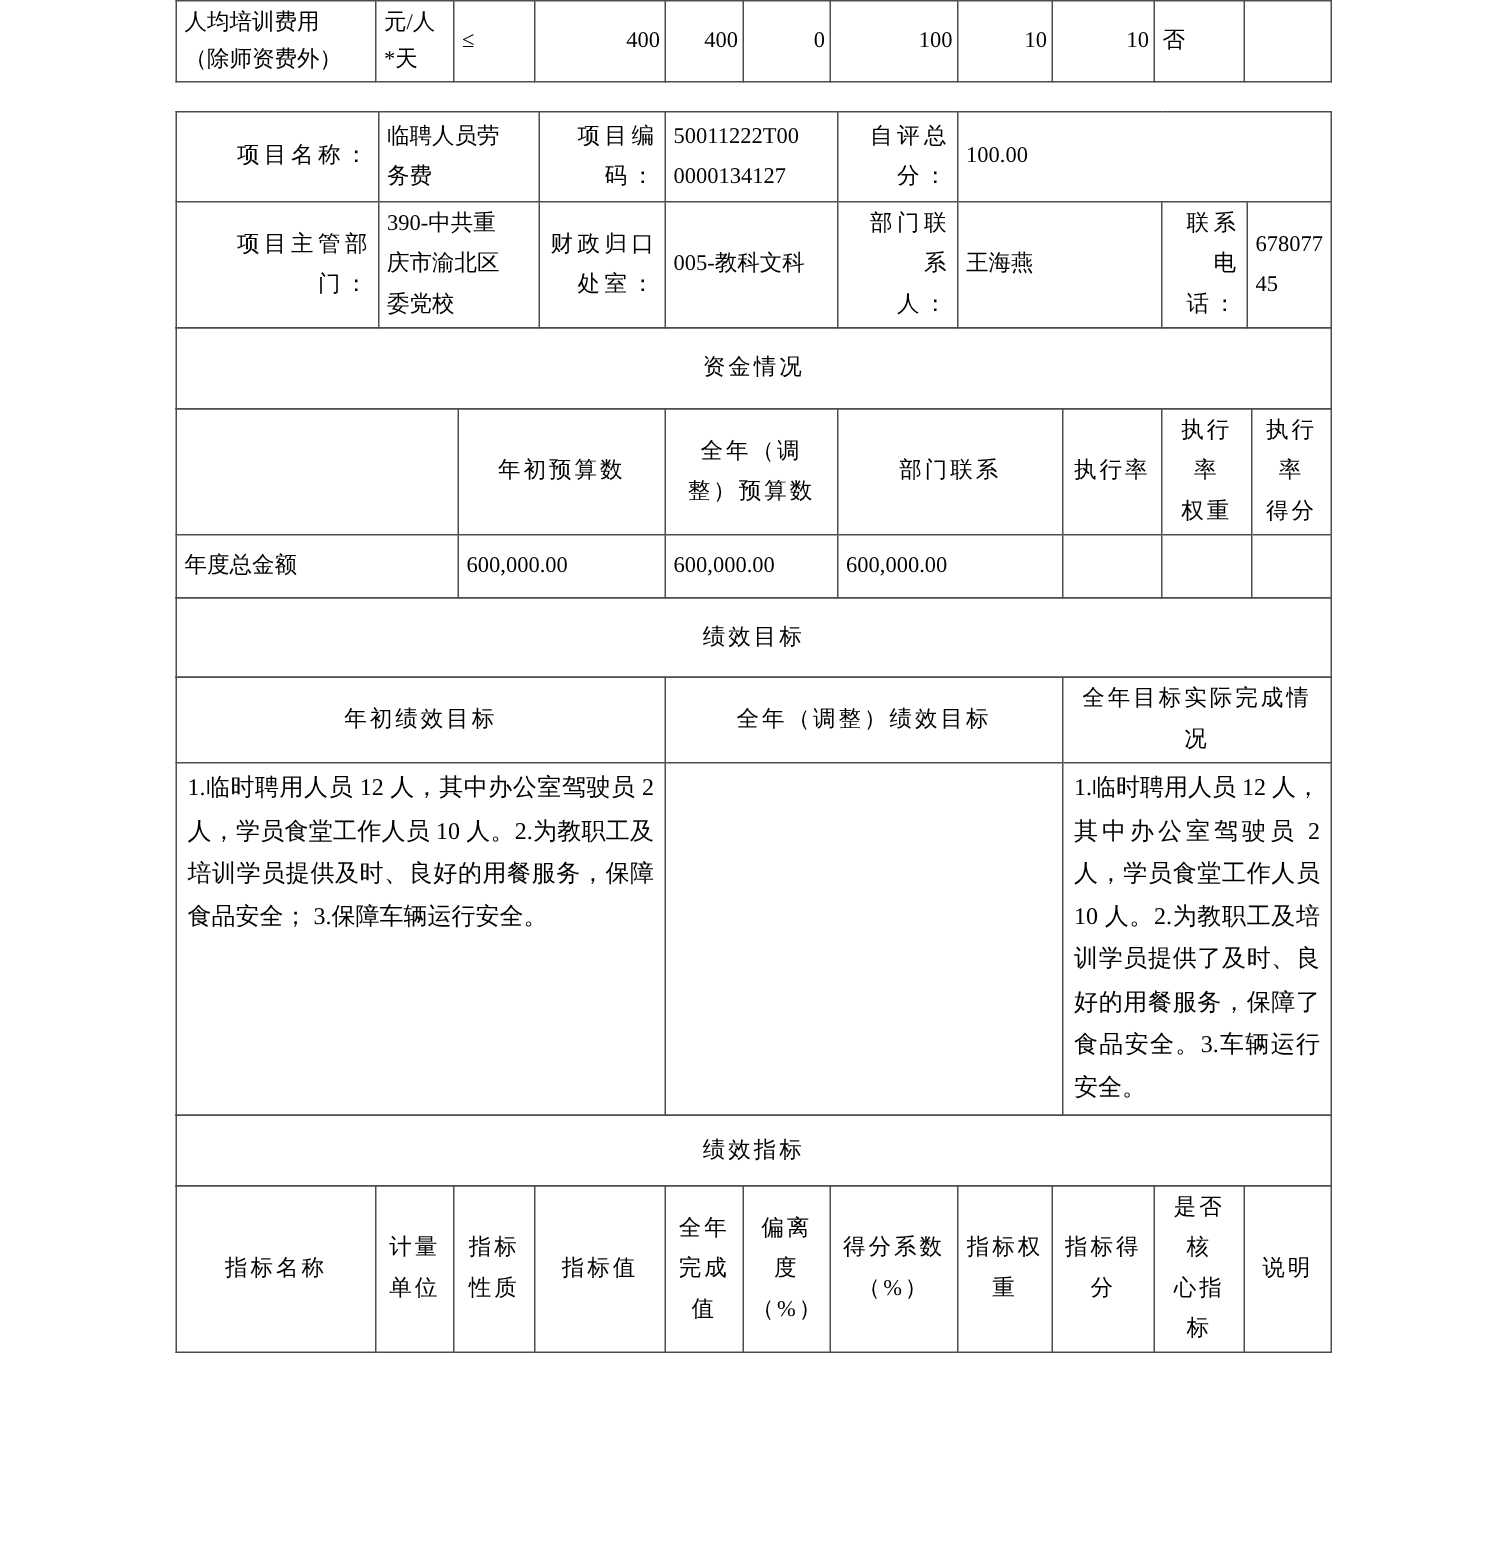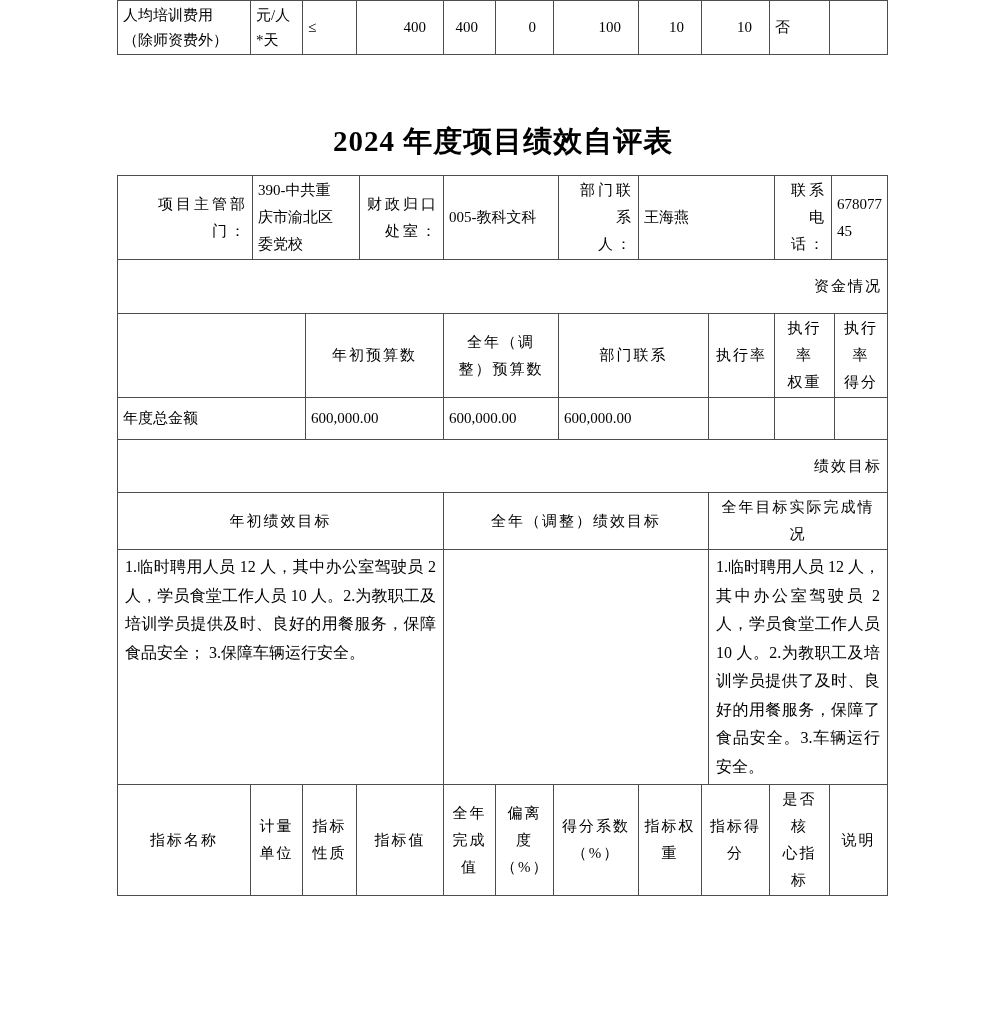--- a/index.html
+++ b/index.html
@@ -13,22 +13,22 @@
   .stack table + table, .stack .sec { margin-top:-1px; }
   td {
     border:1px solid #4d4d4d;
     font-size:15px; line-height:27px;
     padding:1px 5px; vertical-align:middle;
     white-space:pre-wrap; overflow:hidden;
   }
   .lbl  { text-align:right; letter-spacing:3px; padding-right:4px; }
   .val  { text-align:left; word-break:break-all; }
   .hdr  { text-align:center; letter-spacing:2px; }
-  .sech { text-align:right; letter-spacing:2px; }
-  .num  { text-align:right; padding-right:17px; }
+  .sech { text-align:center; letter-spacing:2px; }
+  .num  { text-align:right; padding-right:3px; }
   .txt  { text-align:left; }
   .carry td { line-height:25px; }
   .goalcell {
     vertical-align:top; text-align:justify;
     font-size:16px; line-height:28.5px; padding:3px 7px;
   }
   .title {
     margin:71px 0 0 0; width:772px;
     text-align:center; font-weight:bold;
     font-size:29px; line-height:30px; letter-spacing:1px;
@@ -66,37 +66,48 @@
       <td class="num">0</td>
       <td class="num">100</td>
       <td class="num">10</td>
       <td class="num">10</td>
       <td class="txt">否</td>
       <td class="txt"></td>
     </tr>
   </tbody>
     </table>
 
-  <h1 class="title">2024 年度项目绩效自评表</h1>
   <div class="gap19"></div>
 
   <div class="stack">
 
     <table>
       <colgroup>
         <col style="width:135px">
           <col style="width:107px">
           <col style="width:84px">
           <col style="width:115px">
         <col style="width:80px">
           <col style="width:136px">
           <col style="width:57px">
           <col style="width:56px">
       </colgroup>
       <tbody>
+          <tr style="height:60px">
+        <td class="lbl">项目名称：</td>
+        <td class="val">临聘人员劳
+务费</td>
+        <td class="lbl">项目编
+码：</td>
+        <td class="val">50011222T00
+0000134127</td>
+        <td class="lbl">自评总
+分：</td>
+        <td class="val" colspan="3">100.00</td>
+      </tr>
       <tr style="height:81px">
         <td class="lbl">项目主管部
 门：</td>
         <td class="val">390-中共重
 庆市渝北区
 委党校</td>
         <td class="lbl">财政归口
 处室：</td>
         <td class="val">005-教科文科</td>
         <td class="lbl">部门联系
@@ -176,20 +187,27 @@
 况</td>
       </tr>
       <tr style="height:226px">
         <td class="goalcell">1.临时聘用人员 12 人，其中办公室驾驶员 2 人，学员食堂工作人员 10 人。2.为教职工及培训学员提供及时、良好的用餐服务，保障食品安全； 3.保障车辆运行安全。</td>
         <td class="goalcell"></td>
         <td class="goalcell">1.临时聘用人员 12 人，其中办公室驾驶员 2 人，学员食堂工作人员 10 人。2.为教职工及培训学员提供了及时、良好的用餐服务，保障了食品安全。3.车辆运行安全。</td>
       </tr>
     </tbody>
       </table>
 
+    <table class="sec">
+      <tbody>
+          <tr style="height:47px">
+        <td class="sech">绩效指标</td>
+      </tr>
+    </tbody>
+      </table>
 
     <table>
       <colgroup>
         <col style="width:133px">
           <col style="width:52px">
           <col style="width:54px">
           <col style="width:87px">
         <col style="width:52px">
           <col style="width:58px">
           <col style="width:85px">

